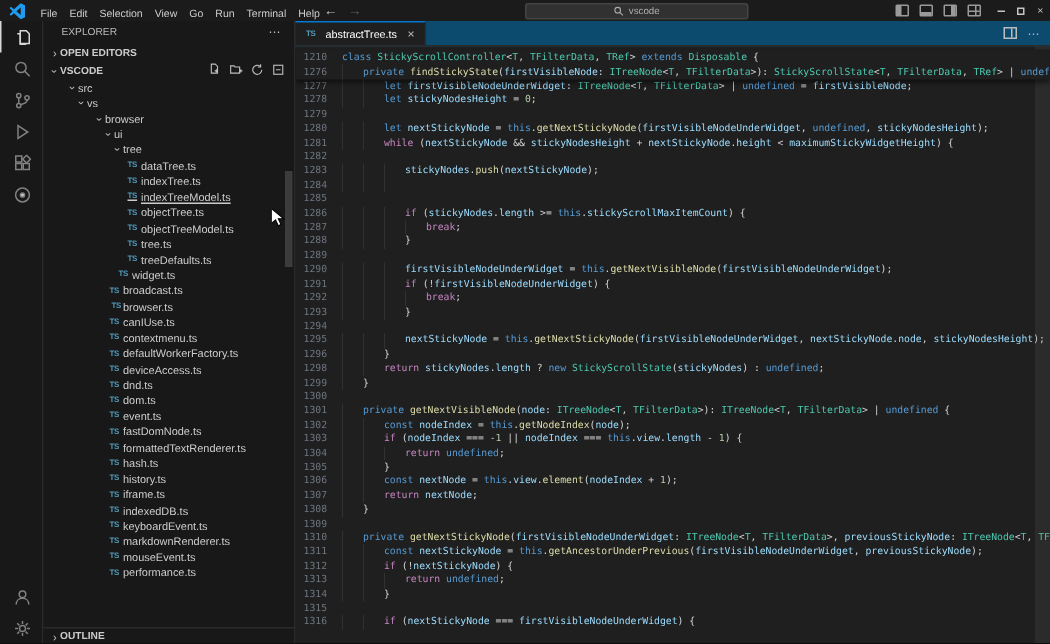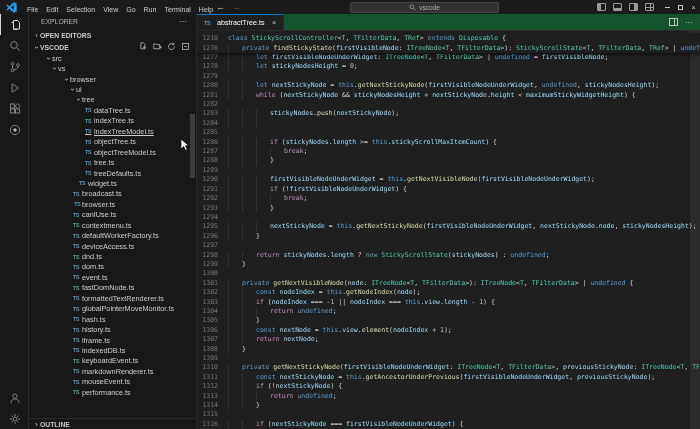--- a/index.html
+++ b/index.html
@@ -46,21 +46,21 @@
   #ws-actions{position:absolute;right:6px;top:1px;display:flex;gap:5px;}
   #ws-actions svg{stroke:#bdbdbd;fill:none;stroke-width:1;}
   #tree .row{height:10.45px;display:flex;align-items:center;white-space:nowrap;color:#cccccc;}
   #tree .row .lbl{font-size:7.3px;}
   .ts-badge{flex:none;width:9px;font-size:5.3px;font-weight:bold;color:#519aba;letter-spacing:-0.2px;}
   #outline-row{position:absolute;left:0;bottom:0;width:100%;height:11px;border-top:1px solid #2b2b2b;background:#181818;
       display:flex;align-items:center;font-weight:bold;font-size:6.8px;padding-left:4px;box-sizing:border-box;}
   #sb-scrollthumb{position:absolute;right:1px;top:100px;width:5px;height:64px;background:rgba(121,121,121,0.38);}
   
   #editor{flex:1;display:flex;flex-direction:column;background:#1f1f1f;position:relative;min-width:0;}
-  #tabbar{height:16px;flex:none;background:#14532d;border-bottom:1px solid #2b2b2b;display:flex;position:relative;}
+  #tabbar{height:16px;flex:none;background:#0c4a6e;border-bottom:1px solid #2b2b2b;display:flex;position:relative;}
   #tab-active{height:16px;background:#1f1f1f;border-top:1px solid #0078d4;border-right:1px solid #2b2b2b;
       display:flex;align-items:center;padding:0 7px;gap:4px;box-sizing:border-box;}
   #tab-label{font-size:7.2px;color:#ffffff;}
   #tab-close{font-size:8px;color:#c0c0c0;margin-left:3px;}
   #tab-actions{position:absolute;right:6px;top:0;height:16px;display:flex;align-items:center;gap:7px;color:#bdbdbd;}
   #split-icon{width:9px;height:8px;border:1px solid #bdbdbd;box-sizing:border-box;position:relative;}
   #split-icon i{position:absolute;left:4px;top:0;width:1px;height:100%;background:#bdbdbd;}
   #tab-more{font-size:8px;letter-spacing:1px;}
   
   #code{flex:1;position:relative;overflow:hidden;font-family:"DejaVu Sans Mono","Liberation Mono",monospace;
@@ -304,24 +304,20 @@
           <div class="row" style="padding-left: 44px;">
             <span class="ts-badge">TS</span>
             <span class="lbl">fastDomNode.ts</span>
           </div>
           <div class="row" style="padding-left: 44px;">
             <span class="ts-badge">TS</span>
             <span class="lbl">formattedTextRenderer.ts</span>
           </div>
           <div class="row" style="padding-left: 44px;">
             <span class="ts-badge">TS</span>
-            <span class="lbl">globalPointerMoveMonitor.ts</span>
-          </div>
-          <div class="row" style="padding-left: 44px;">
-            <span class="ts-badge">TS</span>
             <span class="lbl">hash.ts</span>
           </div>
           <div class="row" style="padding-left: 44px;">
             <span class="ts-badge">TS</span>
             <span class="lbl">history.ts</span>
           </div>
           <div class="row" style="padding-left: 44px;">
             <span class="ts-badge">TS</span>
             <span class="lbl">iframe.ts</span>
           </div>
@@ -386,21 +382,20 @@
             <div class="cl"><span class="ln">1287</span><span class="lgap"></span><span class="ind" style="width: 56px;"></span><span><span class="tk-c">break</span><span class="tk-o">;</span></span></div>
             <div class="cl"><span class="ln">1288</span><span class="lgap"></span><span class="ind" style="width: 42px;"></span><span><span class="tk-o">}</span></span></div>
             <div class="cl"><span class="ln">1289</span><span class="lgap"></span><span></span></div>
             <div class="cl"><span class="ln">1290</span><span class="lgap"></span><span class="ind" style="width: 42px;"></span><span><span class="tk-v">firstVisibleNodeUnderWidget</span><span class="tk-o"> = </span><span class="tk-k">this</span><span class="tk-o">.</span><span class="tk-f">getNextVisibleNode</span><span class="tk-o">(</span><span class="tk-v">firstVisibleNodeUnderWidget</span><span class="tk-o">);</span></span></div>
             <div class="cl"><span class="ln">1291</span><span class="lgap"></span><span class="ind" style="width: 42px;"></span><span><span class="tk-c">if </span><span class="tk-o">(!</span><span class="tk-v">firstVisibleNodeUnderWidget</span><span class="tk-o">) {</span></span></div>
             <div class="cl"><span class="ln">1292</span><span class="lgap"></span><span class="ind" style="width: 56px;"></span><span><span class="tk-c">break</span><span class="tk-o">;</span></span></div>
             <div class="cl"><span class="ln">1293</span><span class="lgap"></span><span class="ind" style="width: 42px;"></span><span><span class="tk-o">}</span></span></div>
             <div class="cl"><span class="ln">1294</span><span class="lgap"></span><span></span></div>
             <div class="cl"><span class="ln">1295</span><span class="lgap"></span><span class="ind" style="width: 42px;"></span><span><span class="tk-v">nextStickyNode</span><span class="tk-o"> = </span><span class="tk-k">this</span><span class="tk-o">.</span><span class="tk-f">getNextStickyNode</span><span class="tk-o">(</span><span class="tk-v">firstVisibleNodeUnderWidget</span><span class="tk-o">, </span><span class="tk-v">nextStickyNode</span><span class="tk-o">.</span><span class="tk-v">node</span><span class="tk-o">, </span><span class="tk-v">stickyNodesHeight</span><span class="tk-o">);</span></span></div>
             <div class="cl"><span class="ln">1296</span><span class="lgap"></span><span class="ind" style="width: 28px;"></span><span><span class="tk-o">}</span></span></div>
-            <div class="cl"><span class="ln">1297</span><span class="lgap"></span><span></span></div>
             <div class="cl"><span class="ln">1298</span><span class="lgap"></span><span class="ind" style="width: 28px;"></span><span><span class="tk-c">return </span><span class="tk-v">stickyNodes</span><span class="tk-o">.</span><span class="tk-v">length</span><span class="tk-o"> ? </span><span class="tk-k">new </span><span class="tk-t">StickyScrollState</span><span class="tk-o">(</span><span class="tk-v">stickyNodes</span><span class="tk-o">) : </span><span class="tk-k">undefined</span><span class="tk-o">;</span></span></div>
             <div class="cl"><span class="ln">1299</span><span class="lgap"></span><span class="ind" style="width: 14px;"></span><span><span class="tk-o">}</span></span></div>
             <div class="cl"><span class="ln">1300</span><span class="lgap"></span><span></span></div>
             <div class="cl"><span class="ln">1301</span><span class="lgap"></span><span class="ind" style="width: 14px;"></span><span><span class="tk-k">private </span><span class="tk-f">getNextVisibleNode</span><span class="tk-o">(</span><span class="tk-v">node</span><span class="tk-o">: </span><span class="tk-t">ITreeNode</span><span class="tk-o">&lt;</span><span class="tk-t">T</span><span class="tk-o">, </span><span class="tk-t">TFilterData</span><span class="tk-o">&gt;): </span><span class="tk-t">ITreeNode</span><span class="tk-o">&lt;</span><span class="tk-t">T</span><span class="tk-o">, </span><span class="tk-t">TFilterData</span><span class="tk-o">&gt; | </span><span class="tk-k">undefined</span><span class="tk-o"> {</span></span></div>
             <div class="cl"><span class="ln">1302</span><span class="lgap"></span><span class="ind" style="width: 28px;"></span><span><span class="tk-k">const </span><span class="tk-v">nodeIndex</span><span class="tk-o"> = </span><span class="tk-k">this</span><span class="tk-o">.</span><span class="tk-f">getNodeIndex</span><span class="tk-o">(</span><span class="tk-v">node</span><span class="tk-o">);</span></span></div>
             <div class="cl"><span class="ln">1303</span><span class="lgap"></span><span class="ind" style="width: 28px;"></span><span><span class="tk-c">if </span><span class="tk-o">(</span><span class="tk-v">nodeIndex</span><span class="tk-o"> === </span><span class="tk-n">-1</span><span class="tk-o"> || </span><span class="tk-v">nodeIndex</span><span class="tk-o"> === </span><span class="tk-k">this</span><span class="tk-o">.</span><span class="tk-v">view</span><span class="tk-o">.</span><span class="tk-v">length</span><span class="tk-o"> - </span><span class="tk-n">1</span><span class="tk-o">) {</span></span></div>
             <div class="cl"><span class="ln">1304</span><span class="lgap"></span><span class="ind" style="width: 42px;"></span><span><span class="tk-c">return </span><span class="tk-k">undefined</span><span class="tk-o">;</span></span></div>
             <div class="cl"><span class="ln">1305</span><span class="lgap"></span><span class="ind" style="width: 28px;"></span><span><span class="tk-o">}</span></span></div>
             <div class="cl"><span class="ln">1306</span><span class="lgap"></span><span class="ind" style="width: 28px;"></span><span><span class="tk-k">const </span><span class="tk-v">nextNode</span><span class="tk-o"> = </span><span class="tk-k">this</span><span class="tk-o">.</span><span class="tk-v">view</span><span class="tk-o">.</span><span class="tk-f">element</span><span class="tk-o">(</span><span class="tk-v">nodeIndex</span><span class="tk-o"> + </span><span class="tk-n">1</span><span class="tk-o">);</span></span></div>
             <div class="cl"><span class="ln">1307</span><span class="lgap"></span><span class="ind" style="width: 28px;"></span><span><span class="tk-c">return </span><span class="tk-v">nextNode</span><span class="tk-o">;</span></span></div>

